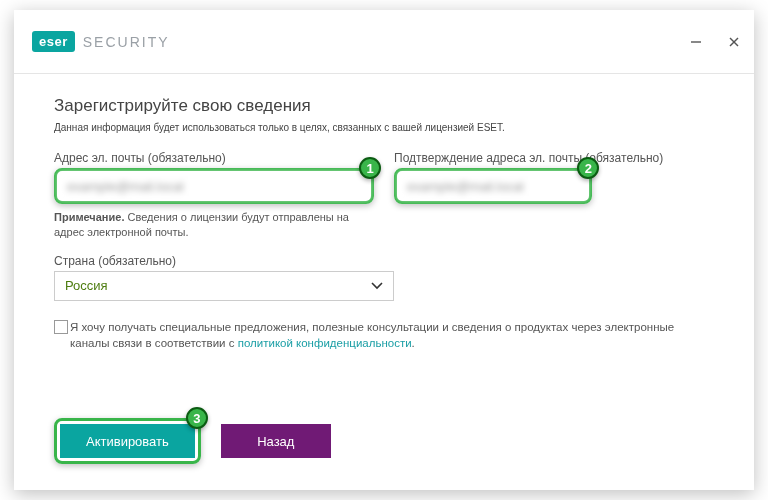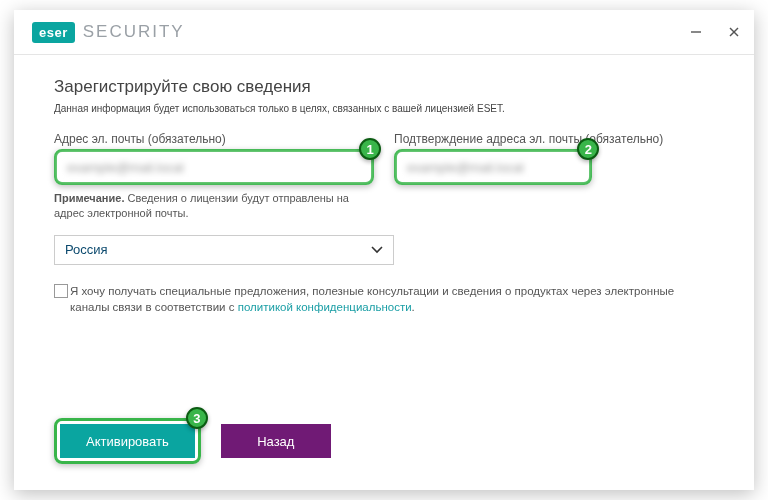--- a/index.html
+++ b/index.html
@@ -14,21 +14,21 @@
   .window {
     width: 740px;
     height: 480px;
     margin: 10px 14px;
     box-shadow: 0 4px 18px rgba(0,0,0,0.25);
     background: #fff;
     display: flex;
     flex-direction: column;
   }
   .titlebar {
-    height: 45px;
+    height: 64px;
     display: flex;
     align-items: center;
     padding: 0 12px 0 18px;
     border-bottom: 1px solid #e5e5e5;
   }
   .logo {
     display: flex;
     align-items: center;
     gap: 8px;
   }
@@ -36,21 +36,21 @@
     background: #0aa5a0;
     color: #fff;
     font-weight: 700;
     font-size: 13px;
     letter-spacing: 0.5px;
     padding: 3px 7px;
     border-radius: 3px;
   }
   .logo-text {
     color: #9aa0a6;
-    font-size: 17px;
+    font-size: 14px;
     letter-spacing: 2px;
     font-weight: 400;
   }
   .win-controls {
     margin-left: auto;
     display: flex;
     gap: 22px;
     align-items: center;
     color: #555;
   }
@@ -104,21 +104,21 @@
   .country-block { margin-top: 14px; }
   .select-wrap {
     margin-top: 3px;
     width: 340px;
     height: 30px;
     border: 1px solid #ccc;
     display: flex;
     align-items: center;
     padding: 0 10px;
     font-size: 13px;
-    color: #0c4a6e;
+    color: #4d7c0f;
     justify-content: space-between;
     cursor: pointer;
   }
   .chev { font-size: 13px; color: #333; }
   .consent-row { display: flex; gap: 2px; margin-top: 18px; align-items: flex-start; }
   .checkbox {
     width: 14px; height: 14px; border: 1px solid #999; flex-shrink: 0; margin-top: 1px; cursor:pointer; background:#fff;
   }
   .consent-text { font-size: 11.5px; color: #555; line-height: 1.45; }
   .consent-text a { color: #1a9ea5; text-decoration: none; }
@@ -195,20 +195,21 @@
       <div class="field">
         <span class="field-label">Подтверждение адреса эл. почты (обязательно)</span>
         <div class="highlight-box" style="width:62%;">
           <input class="text-input blurred" value="example@mail.local" style="">
           <div class="step-badge">2</div>
         </div>
       </div>
     </div>
 
     <div class="country-block">
+      <span class="field-label">Страна (обязательно)</span>
       <div class="select-wrap">
         <span>Россия</span>
         <span class="chev">
           <svg width="12" height="8" viewBox="0 0 12 8">
               <polyline points="1,1 6,6 11,1" fill="none" stroke="#333" stroke-width="1.6"></polyline>
             </svg>
         </span>
       </div>
     </div>
 

